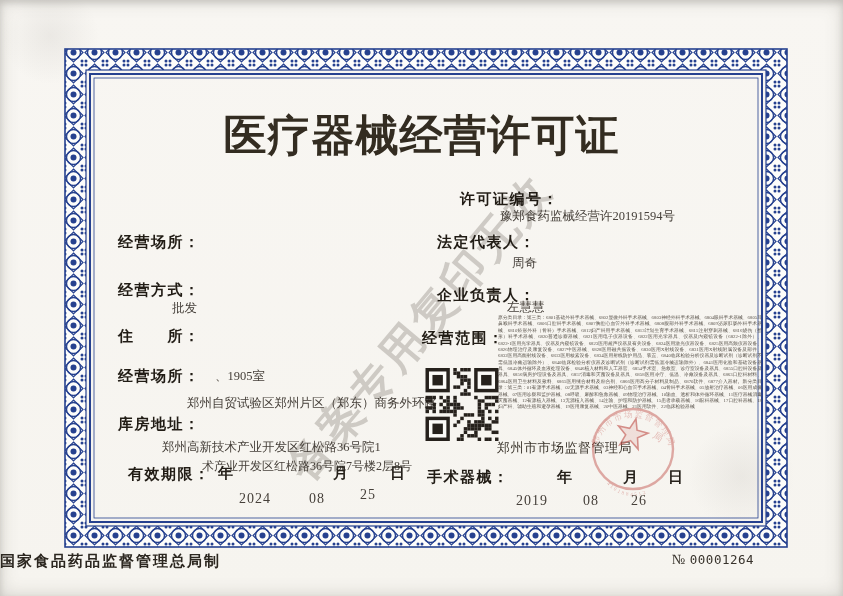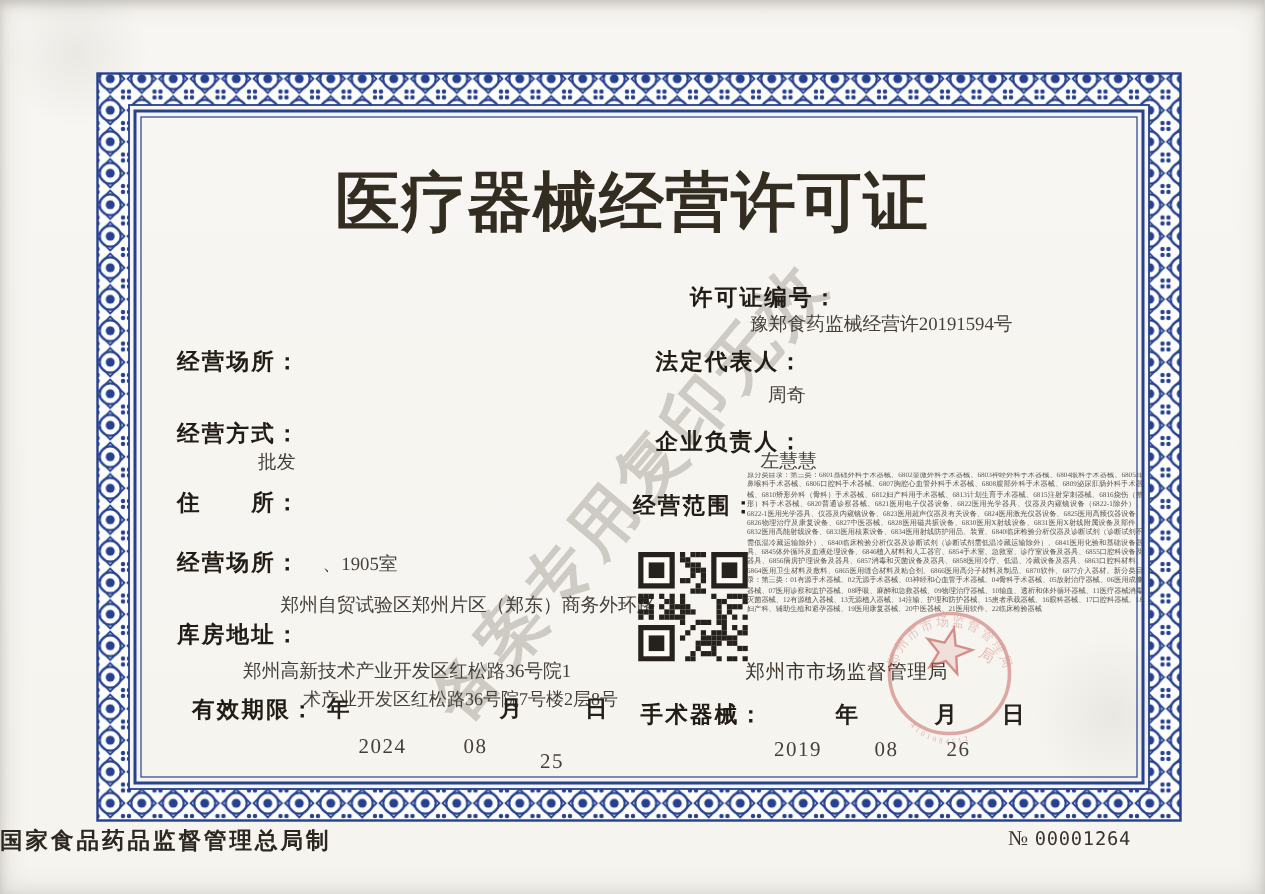--- a/index.html
+++ b/index.html
@@ -93,21 +93,21 @@
   <div class="lbl" style="left:118px;top:415px">库房地址：</div>
   <div class="val" style="left:162px;top:440px">郑州高新技术产业开发区红松路36号院1</div>
   <div class="val" style="left:202px;top:459px;font-size:12px">术产业开发区红松路36号院7号楼2层8号</div>
 
   <div class="lbl" style="left:128px;top:465px">有效期限：</div>
   <div class="ymd" style="left:218px;top:464px">年</div>
   <div class="ymd" style="left:333px;top:464px">月</div>
   <div class="ymd" style="left:390px;top:464px">日</div>
   <div class="num" style="left:239px;top:491px">2024</div>
   <div class="num" style="left:309px;top:491px">08</div>
-  <div class="num" style="left:360px;top:501px">25</div>
+  <div class="num" style="left:360px;top:487px">25</div>
 
   <div class="lbl" style="left:437px;top:233px">法定代表人：</div>
   <div class="val" style="left:512px;top:256px">周奇</div>
 
   <div class="lbl" style="left:437px;top:286px">企业负责人：</div>
   <div class="val" style="left:507px;top:300px">左慧慧</div>
 
   <div class="lbl" style="left:422px;top:329px">经营范围：</div>
   <div class="scope">原分类目录：第三类：6801基础外科手术器械、6802显微外科手术器械、6803神经外科手术器械、6804眼科手术器械、6805耳鼻喉科手术器械、6806口腔科手术器械、6807胸腔心血管外科手术器械、6808腹部外科手术器械、6809泌尿肛肠外科手术器械、6810矫形外科（骨科）手术器械、6812妇产科用手术器械、6813计划生育手术器械、6815注射穿刺器械、6816烧伤（整形）科手术器械、6820普通诊察器械、6821医用电子仪器设备、6822医用光学器具、仪器及内窥镜设备（6822-1除外）、6822-1医用光学器具、仪器及内窥镜设备、6823医用超声仪器及有关设备、6824医用激光仪器设备、6825医用高频仪器设备、6826物理治疗及康复设备、6827中医器械、6828医用磁共振设备、6830医用X射线设备、6831医用X射线附属设备及部件、6832医用高能射线设备、6833医用核素设备、6834医用射线防护用品、装置、6840临床检验分析仪器及诊断试剂（诊断试剂不需低温冷藏运输除外）、6840临床检验分析仪器及诊断试剂（诊断试剂需低温冷藏运输除外）、6841医用化验和基础设备器具、6845体外循环及血液处理设备、6846植入材料和人工器官、6854手术室、急救室、诊疗室设备及器具、6855口腔科设备及器具、6856病房护理设备及器具、6857消毒和灭菌设备及器具、6858医用冷疗、低温、冷藏设备及器具、6863口腔科材料、6864医用卫生材料及敷料、6865医用缝合材料及粘合剂、6866医用高分子材料及制品、6870软件、6877介入器材。新分类目录：第三类：01有源手术器械、02无源手术器械、03神经和心血管手术器械、04骨科手术器械、05放射治疗器械、06医用成像器械、07医用诊察和监护器械、08呼吸、麻醉和急救器械、09物理治疗器械、10输血、透析和体外循环器械、11医疗器械消毒灭菌器械、12有源植入器械、13无源植入器械、14注输、护理和防护器械、15患者承载器械、16眼科器械、17口腔科器械、18妇产科、辅助生殖和避孕器械、19医用康复器械、20中医器械、21医用软件、22临床检验器械</div>
 

